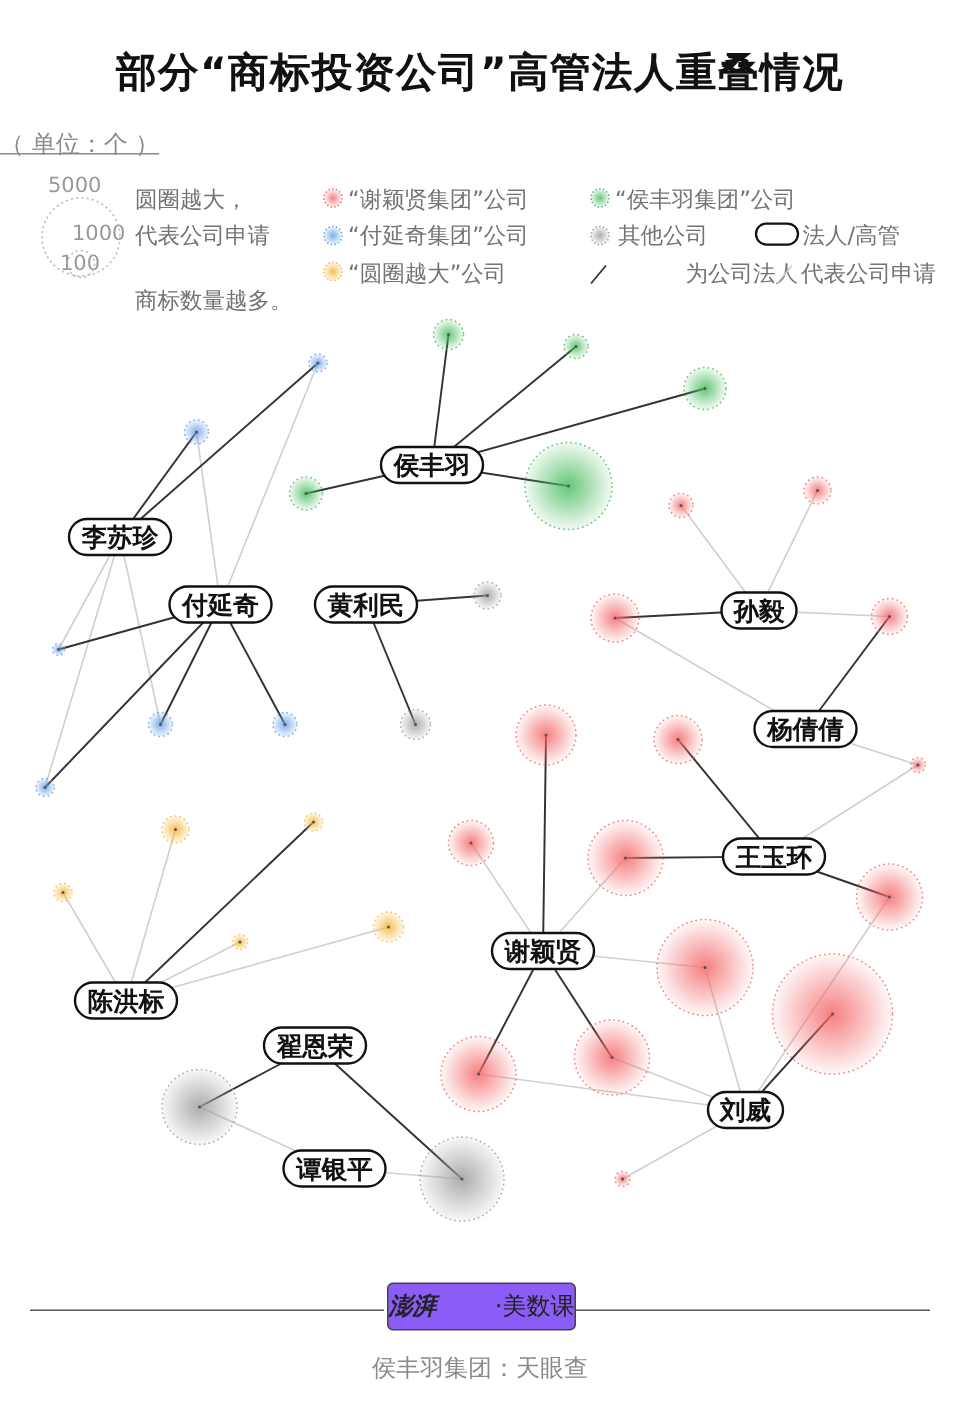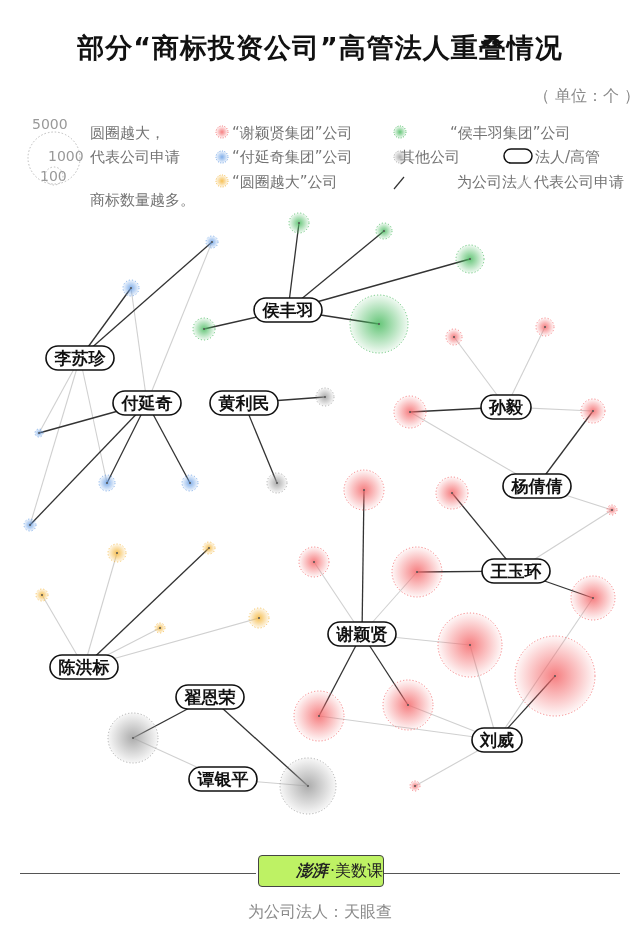--- a/index.html
+++ b/index.html
@@ -1,45 +1,45 @@
 <!DOCTYPE html>
 <html><head>
 <meta charset="utf-8">
 <style>
   html,body{margin:0;padding:0;background:#ffffff;}
   body{width:640px;height:941px;position:relative;overflow:hidden;font-family:"DejaVu Sans","Liberation Sans",sans-serif;}
   .title{position:absolute;left:0;top:30px;width:640px;text-align:center;font-size:27px;font-weight:bold;color:#111;letter-spacing:1px;}
-  .subtitle{position:absolute;left:0;top:86px;width:640px;text-align:right;font-size:16px;color:#8a8a8a;}
+  .subtitle{position:absolute;left:0;top:86px;width:640px;text-align:left;font-size:16px;color:#8a8a8a;text-decoration:underline;}
   .legend-text{position:absolute;font-size:15px;color:#737373;white-space:nowrap;line-height:20px;}
   .leg-num{position:absolute;font-size:14px;color:#999;}
   svg.graph{position:absolute;left:0;top:0;}
   .node-label{font-size:17px;font-weight:bold;fill:#111;}
   .footer-line{position:absolute;top:873px;height:1px;background:#555;}
-  .brand{position:absolute;left:258px;top:855px;width:124px;height:30px;border:1.5px solid #444;border-radius:4px;display:flex;align-items:center;justify-content:flex-end;font-size:16px;color:#222;background:#bef264;}
+  .brand{position:absolute;left:258px;top:855px;width:124px;height:30px;border:1.5px solid #444;border-radius:4px;display:flex;align-items:center;justify-content:space-between;font-size:16px;color:#222;background:#8b5cf6;}
   .brand .mark{font-family:"DejaVu Serif",serif;font-weight:bold;font-style:italic;margin-right:2px;}
   .source{position:absolute;left:0;top:902px;width:640px;text-align:center;font-size:16px;color:#8a8a8a;}
 </style>
 </head>
 <body>
 
 <div class="title">部分“商标投资公司”高管法人重叠情况</div>
 <div class="subtitle">（ 单位：个 ）</div>
 
 <div class="leg-num" style="left:32px;top:116px;">5000</div>
 <div class="leg-num" style="left:32px;top:148px;margin-left:16px;">1000</div>
 <div class="leg-num" style="left:40px;top:168px;">100</div>
 <div class="legend-text" style="left:90px;top:123px;">圆圈越大，</div>
 <div class="legend-text" style="left:90px;top:147px;">代表公司申请</div>
 <div class="legend-text" style="left:90px;top:190px;">商标数量越多。</div>
 
 <div class="legend-text" style="left:232px;top:123px;">“谢颖贤集团”公司</div>
 <div class="legend-text" style="left:232px;top:147px;">“付延奇集团”公司</div>
 <div class="legend-text" style="left:232px;top:172px;">“圆圈越大”公司</div>
-<div class="legend-text" style="left:410px;top:123px;margin-left:40px;">“侯丰羽集团”公司</div>
-<div class="legend-text" style="left:400px;top:147px;">其他公司</div>
+<div class="legend-text" style="left:410px;top:123px;">“侯丰羽集团”公司</div>
+<div class="legend-text" style="left:412px;top:147px;">其他公司</div>
 <div class="legend-text" style="left:535px;top:147px;">法人/高管</div>
 <div class="legend-text" style="left:412px;top:172px;margin-left:45px;">为公司法人</div>
 <div class="legend-text" style="left:534px;top:172px;">代表公司申请</div>
 
 <svg class="graph" width="640" height="941" viewBox="0 0 640 941">
   <defs>
     <radialGradient id="gXie">
         <stop offset="0" stop-color="#f4696b" stop-opacity="0.85"></stop>
         <stop offset="1" stop-color="#f4696b" stop-opacity="0.05"></stop>
       </radialGradient>
@@ -322,13 +322,13 @@
       </g>
     </g>
 </svg>
 
 <div class="footer-line" style="left:20px;width:236px;"></div>
 <div class="footer-line" style="left:384px;width:236px;"></div>
 <div class="brand">
   <span class="mark">澎湃</span>
   <span>·美数课</span>
 </div>
-<div class="source">为公司法人：天眼查</div>
+<div class="source">侯丰羽集团：天眼查</div>
 
 </body></html>

